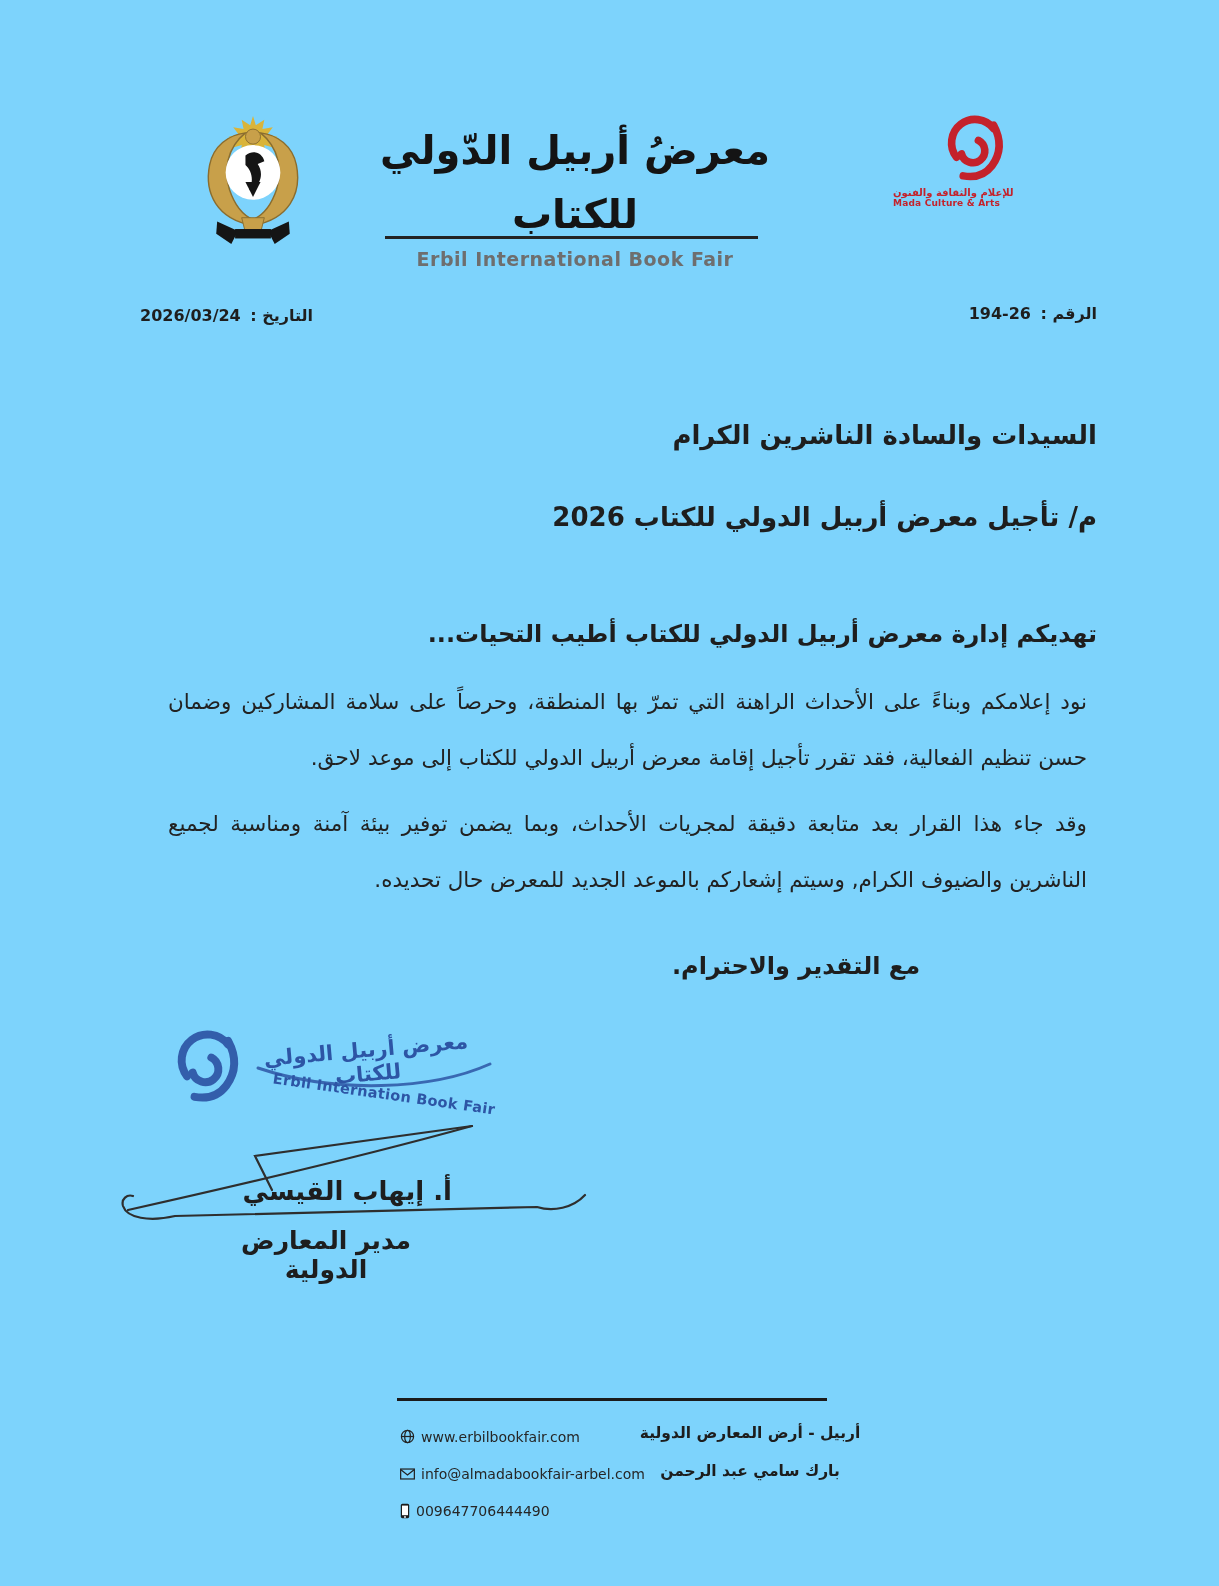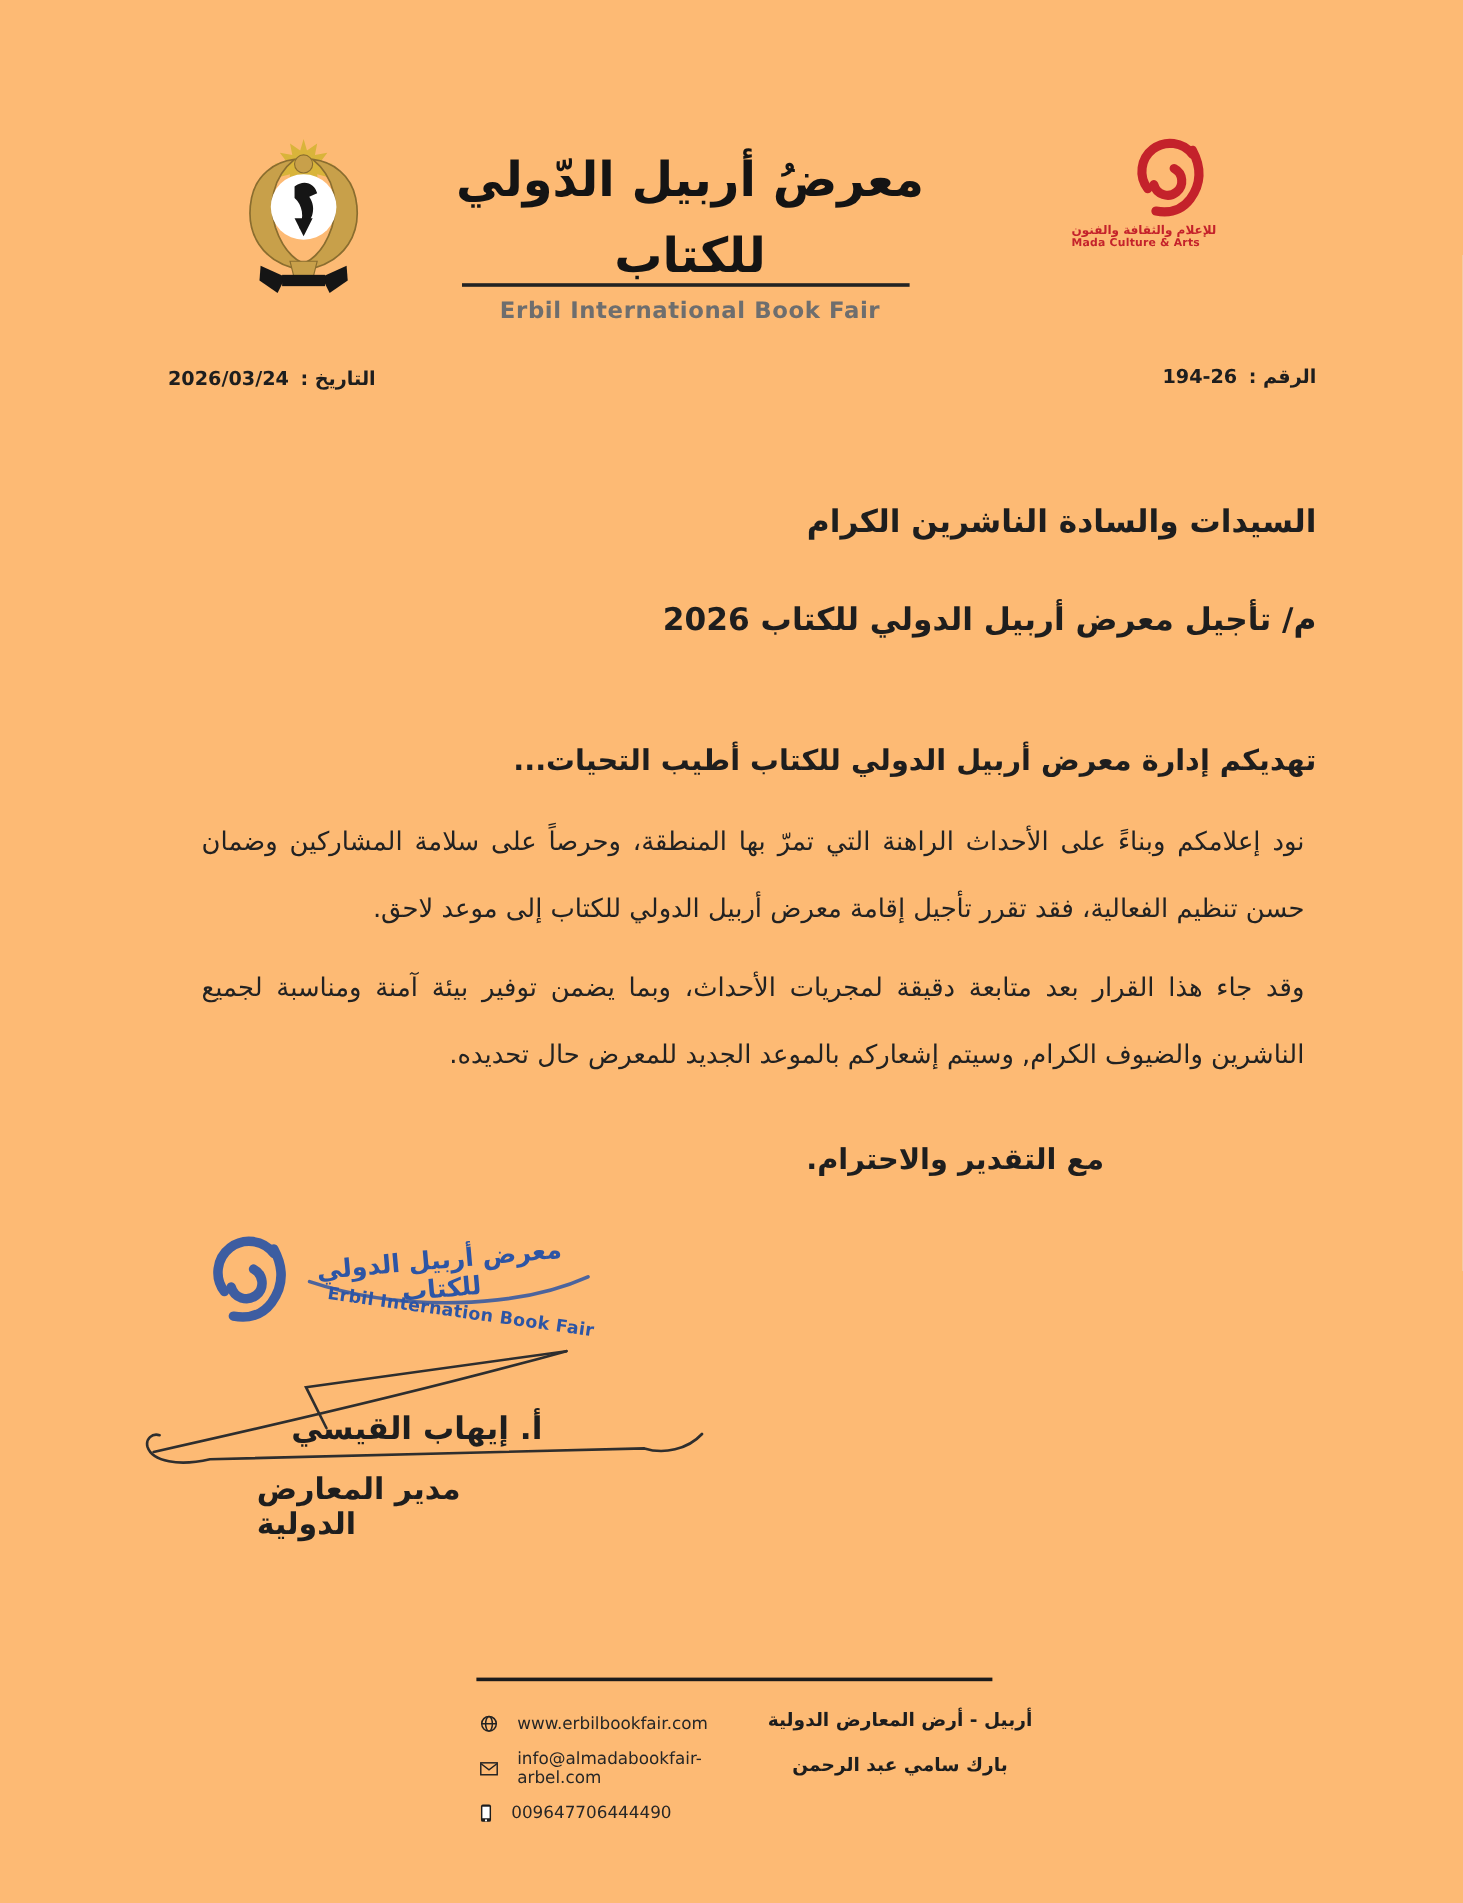--- a/index.html
+++ b/index.html
@@ -1,20 +1,20 @@
 <!DOCTYPE html>
 <html lang="ar"><head>
 <meta charset="utf-8">
 <style>
   html,body{margin:0;padding:0;background:#e9e9e9;}
   .page{
     position:relative;
     width:1219px;height:1586px;
     margin:0 auto;
-    background:#fdba74;
+    background:#7dd3fc;
     font-family:"DejaVu Sans","Liberation Sans",sans-serif;
     color:#1e1e1e;
     overflow:hidden;
   }
   .abs{position:absolute;}
   .rtl{direction:rtl;unicode-bidi:plaintext;}
 
   
   .emblem{left:196px;top:114px;width:114px;height:132px;}
   .header-center{left:352px;top:118px;width:446px;text-align:center;}
@@ -43,28 +43,28 @@
 
   
   .stamp-mark{left:146px;top:1020px;}
   .stamp-ar{left:248px;top:1038px;width:238px;text-align:center;font-size:21px;font-weight:700;
             color:#2d55a5;transform:rotate(-5deg);letter-spacing:-1px;}
   .stamp-swash{left:252px;top:1058px;}
   .stamp-en{left:266px;top:1086px;width:236px;text-align:center;font-size:14.5px;font-weight:700;
             color:#2d55a5;transform:rotate(8deg);letter-spacing:.3px;}
   .sig-svg{left:90px;top:1088px;}
   .sig-name{left:228px;top:1176px;width:224px;text-align:right;font-size:26px;font-weight:700;}
-  .sig-title{left:214px;top:1226px;width:224px;text-align:left;font-size:25px;font-weight:700;}
+  .sig-title{left:214px;top:1226px;width:224px;text-align:center;font-size:25px;font-weight:700;}
 
   
   .footer-rule{left:397px;top:1398px;width:430px;height:3px;background:#1b1b1b;}
   .footer-address{left:638px;top:1414px;width:224px;text-align:center;font-size:15.5px;
                   font-weight:700;line-height:38px;color:#1d1d1d;}
   .footer-contacts{left:400px;top:1418px;width:250px;font-size:14px;color:#262626;}
-  .contact-row{display:flex;align-items:center;gap:16px;height:37px;}
+  .contact-row{display:flex;align-items:center;gap:6px;height:37px;}
   .contact-row svg{flex:0 0 auto;}
 </style>
 </head>
 <body>
 
 <div class="page">
 
   <div class="abs emblem">
     <svg width="114" height="132" viewBox="0 0 120 140">
       <polygon points="60,2 63,12 72,6 70,16 81,14 75,22 86,24 76,28 83,36 72,33 73,43 65,36 60,46 55,36 47,43 48,33 37,36 44,28 34,24 45,22 39,14 50,16 48,6 57,12" fill="#d9b43a"></polygon>

